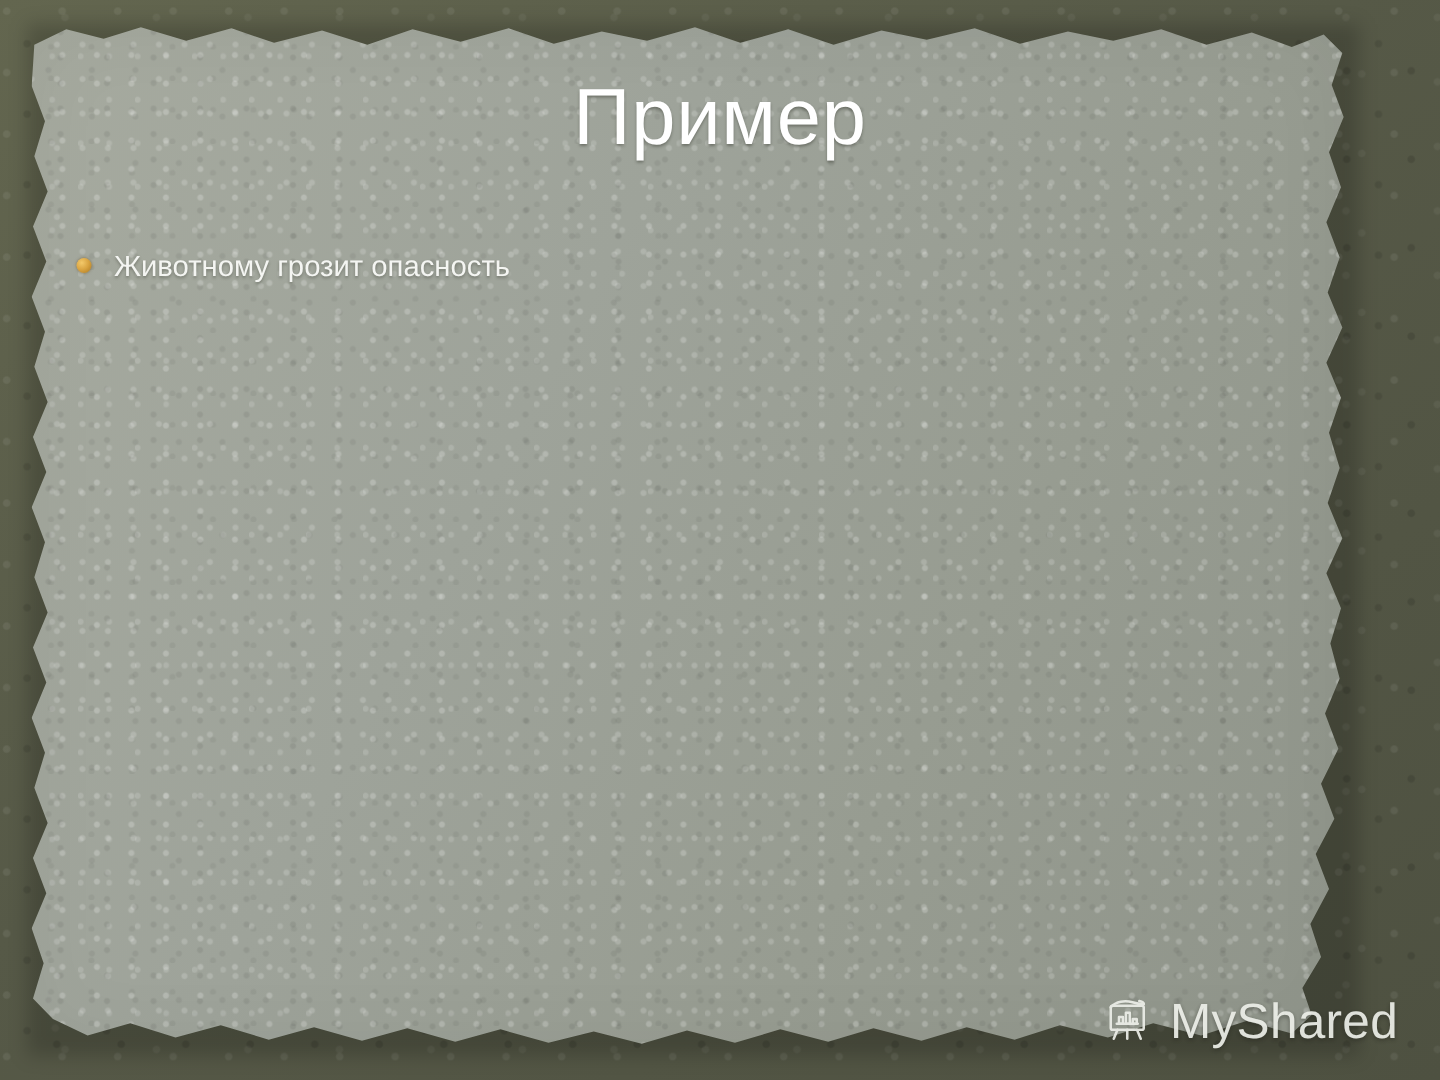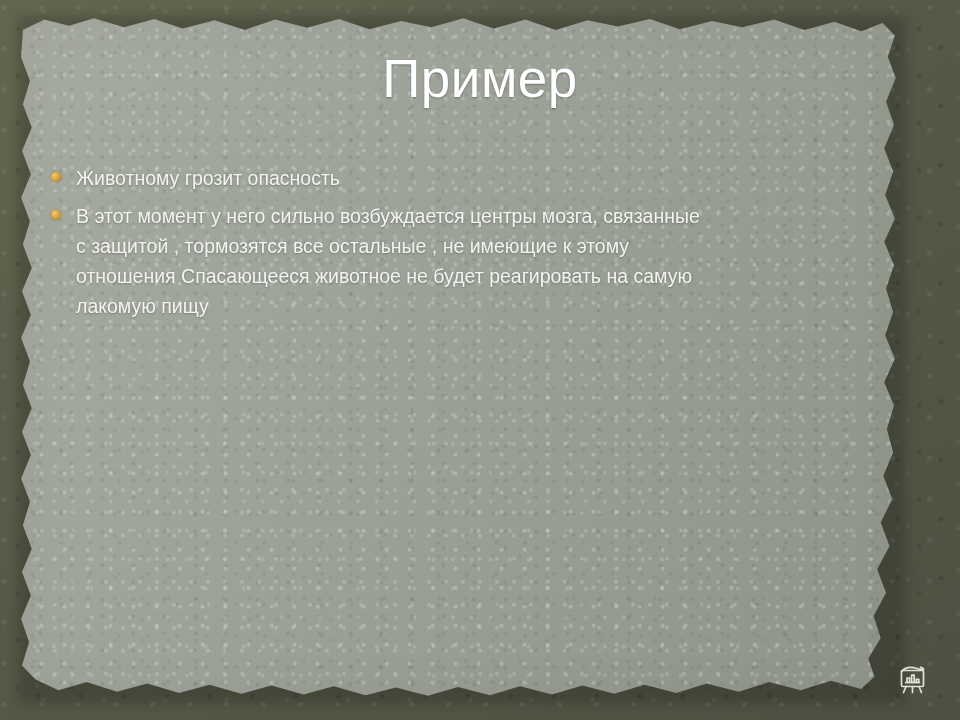--- a/index.html
+++ b/index.html
@@ -183,27 +183,20 @@
 
     <h1 class="slide-title">Пример</h1>
 
     <ul class="body-list">
 
       <li class="bullet-item">
         <span class="bullet-marker"></span>
         <span class="bullet-text">Животному  грозит  опасность</span>
       </li>
 
-      <li class="bullet-item">
-        <span class="bullet-marker"></span>
-        <span class="bullet-text">В  этот момент у него  сильно возбуждается  центры  мозга, связанные
-с защитой ,  тормозятся все остальные , не имеющие к этому
-отношения Спасающееся животное  не будет реагировать на самую
-лакомую пищу</span>
-      </li>
 
     </ul>
 
     <div class="watermark">
       <span class="watermark-icon-wrap">
         <svg class="watermark-icon" viewBox="0 0 36 36" fill="none" stroke="#edefe9" stroke-width="1.7" stroke-linecap="round" stroke-linejoin="round">
 
           <rect x="5.5" y="8.5" width="22" height="16" rx="1.2"></rect>
 
           <path d="M5.5 9.5 C9 5.5, 15 4.8, 20 6.2 C23 7.1, 25.5 7.6, 27.5 7.4"></path>
@@ -212,16 +205,17 @@
           <line x1="9.5" y1="20.5" x2="23.5" y2="20.5"></line>
           <rect x="11" y="16" width="2.6" height="4.5"></rect>
           <rect x="15.6" y="13.2" width="2.6" height="7.3"></rect>
           <rect x="20.2" y="17.4" width="2.6" height="3.1"></rect>
 
           <line x1="10" y1="24.5" x2="7.5" y2="30.5"></line>
           <line x1="23" y1="24.5" x2="25.5" y2="30.5"></line>
           <line x1="16.5" y1="24.5" x2="16.5" y2="30.5"></line>
         </svg>
       </span>
+      <span class="watermark-text">MyShared</span>
     </div>
 
   </div>
 </div>
 
 </body></html>

